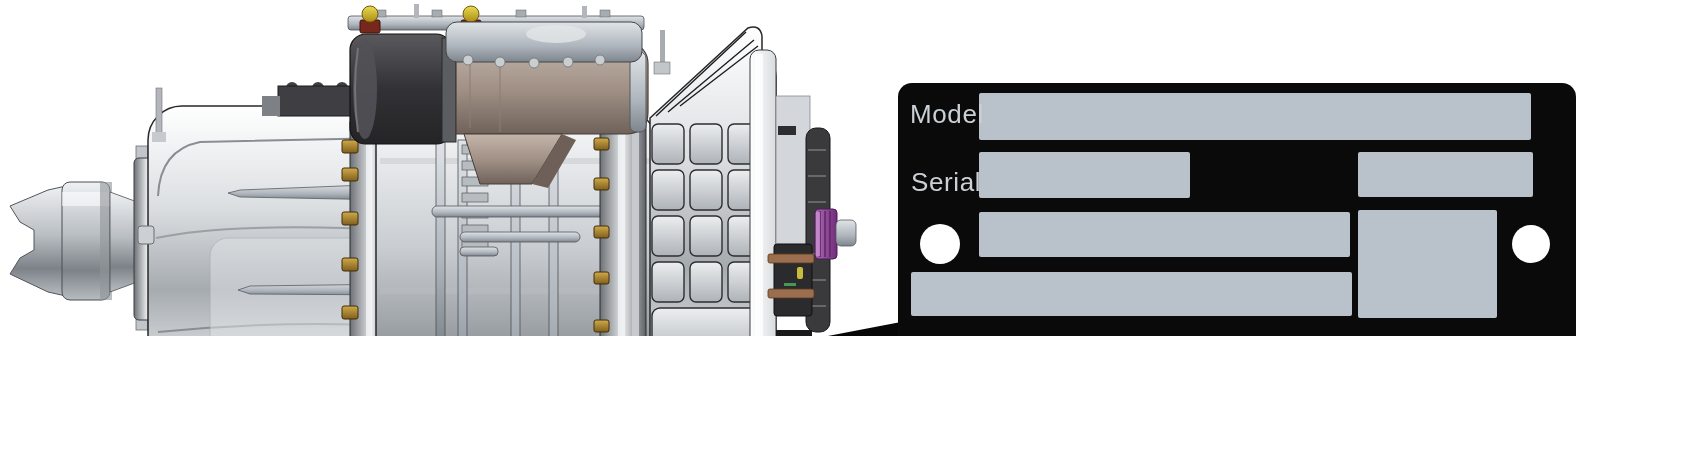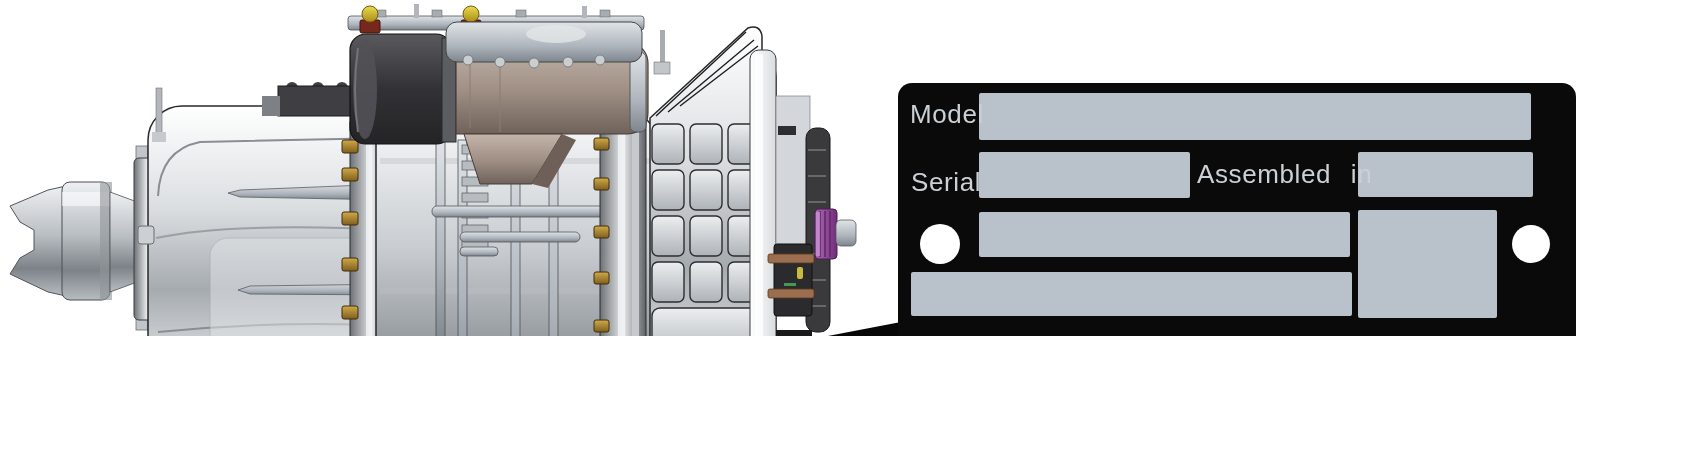--- a/index.html
+++ b/index.html
@@ -284,19 +284,18 @@
   <div class="plate">
     <div class="field" id="model-field"></div>
     <div class="field" id="serial-field"></div>
     <div class="field" id="assembled-field"></div>
     <div class="field" id="spec-field"></div>
     <div class="field" id="side-box-field"></div>
     <div class="field" id="bottom-field"></div>
 
     <div class="lbl" id="model-label">Model</div>
     <div class="lbl" id="serial-label">Serial</div>
-    <div class="lbl" id="assembled-label">Assembled in</div>
 
     <div class="hole" id="hole-left"></div>
     <div class="hole" id="hole-right"></div>
   </div>
 
 </div>
 
 </body></html>

